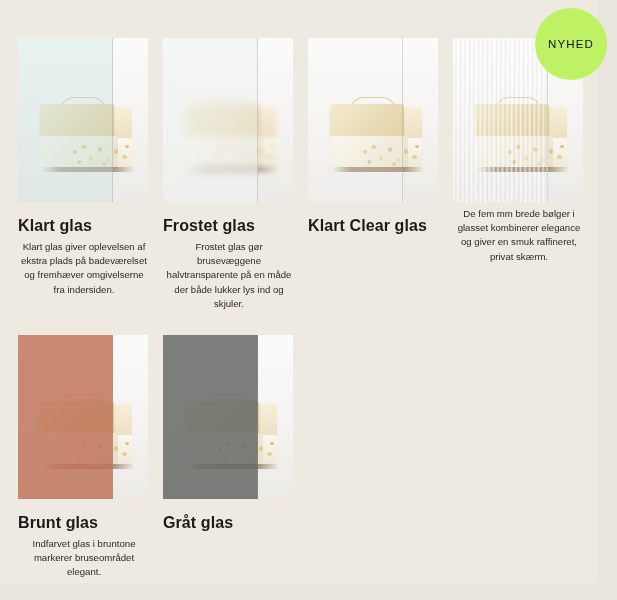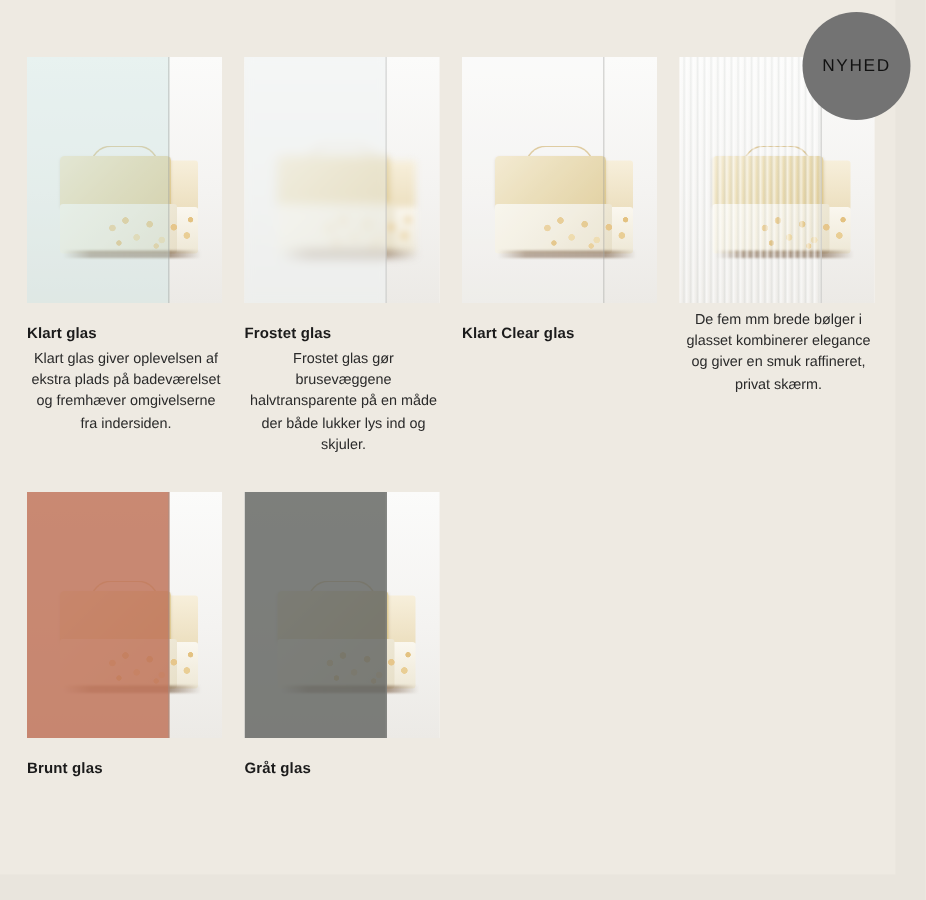--- a/index.html
+++ b/index.html
@@ -174,21 +174,21 @@
     width: 1px; height: 100%;
     background: rgba(150,150,145,0.35);
   }
 
   
   .photo.frost .soap { filter: blur(2.6px); }
 
   
   .card-title {
     margin-top: 15px;
-    font-size: 10px;
+    font-size: 16px;
     font-weight: bold;
     color: #1b1b1b;
     letter-spacing: 0.1px;
   }
   .card-desc {
     margin-top: 5px;
     font-size: 9.6px;
     line-height: 14.2px;
     color: #2a2a2a;
     text-align: center;
@@ -197,21 +197,21 @@
   .row-2 { margin-top: 24px; }
 
   
   .badge {
     position: absolute;
     right: 10px;
     top: 8px;
     width: 72px;
     height: 72px;
     border-radius: 50%;
-    background: #737373;
+    background: #bef264;
     display: flex;
     align-items: center;
     justify-content: center;
     font-size: 11.5px;
     font-weight: 500;
     letter-spacing: 1.1px;
     color: #111111;
   }
 </style>
 </head>
@@ -305,20 +305,21 @@
           <div class="bar-top-side"></div>
           <div class="bar-bottom-side"></div>
           <div class="bar-top"></div>
           <div class="bar-bottom"></div>
           <div class="oats"></div>
           <div class="shadow"></div>
         </div>
         <div class="pane pane-brown"></div>
       </div>
       <div class="card-title">Brunt glas</div>
+      <div class="card-desc">Indfarvet glas i bruntone markerer bruseområdet elegant.</div>
     </div>
 
     <div class="card">
       <div class="photo">
         <div class="backdrop"></div>
         <div class="soap">
           <div class="twine"></div>
           <div class="bar-top-side"></div>
           <div class="bar-bottom-side"></div>
           <div class="bar-top"></div>

